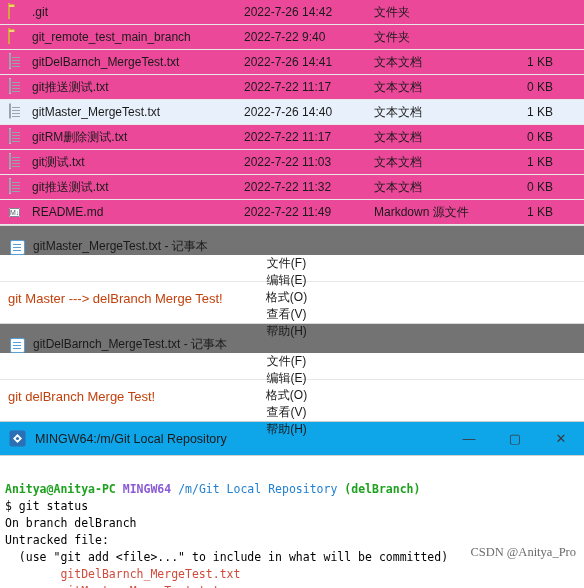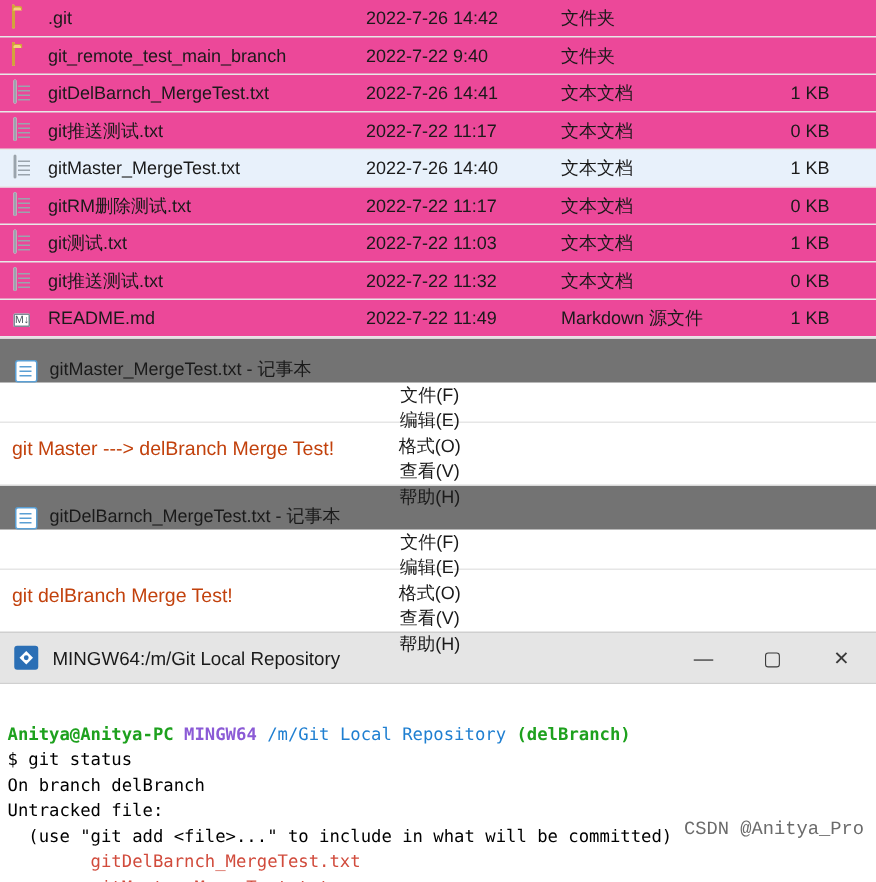--- a/index.html
+++ b/index.html
@@ -164,21 +164,21 @@
   
   .term {
     width: 584px;
     background: #ffffff;
     border-top: 1px solid #cfcfcf;
   }
   .term-title {
     display: flex;
     align-items: center;
     height: 33px;
-    background: #e5e5e5;
+    background: #0ea5e9;
   }
   .term-logo {
     width: 17px;
     height: 17px;
     margin: 0 9px 0 9px;
     flex: 0 0 auto;
   }
   .term-name {
     flex: 1 1 auto;
     font-size: 12.5px;
@@ -213,21 +213,21 @@
   .c-purple { color: #8b5ad6; font-weight: bold; }
   .c-black  { color: #000000; }
   .c-red    { color: #d14b3c; }
   .c-blue   { color: #1f7fd1; text-align: center; }
   .watermark {
     position: absolute;
     right: 8px;
     bottom: 28px;
     font-size: 12.5px;
     color: #6b6b6b;
-    font-family: Liberation Mono, monospace;
+    font-family: Liberation Serif, serif;
   }
 </style>
 </head>
 <body>
 
 <div class="explorer">
 
   <div class="file-row">
     <span class="file-icon"><span class="ic-folder"></span></span>
     <span class="col-name">.git</span>

